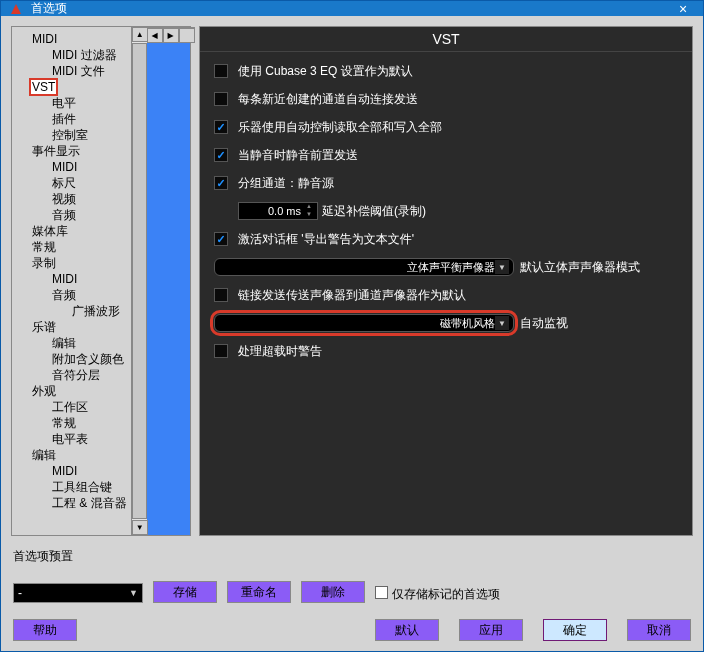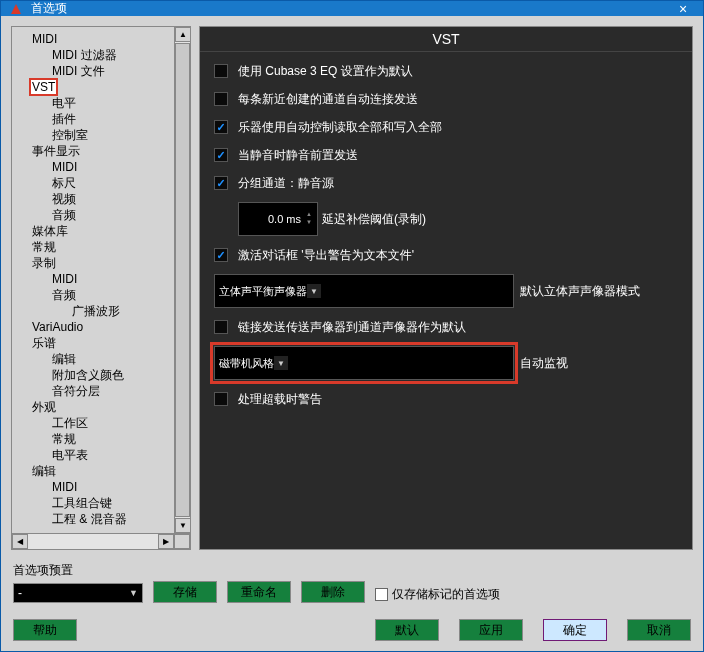--- a/index.html
+++ b/index.html
@@ -3,49 +3,49 @@
 <meta charset="utf-8">
 <style>
   * { box-sizing: border-box; margin: 0; padding: 0; font-family: "Microsoft YaHei", Arial, sans-serif; }
   body { background: #fff; width: 704px; height: 652px; overflow: hidden; }
   .window { width: 704px; height: 652px; border: 1px solid #0a5aa8; display: flex; flex-direction: column; background: #d4d4d4; }
   .titlebar { height: 15px; background: #1979ca; display: flex; align-items: center; color: #fff; font-size: 12px; }
   .titlebar .icon { width: 18px; height: 18px; margin: 0 6px; display:flex; align-items:center; justify-content:center; }
   .titlebar .title { flex: 1; }
   .titlebar .close { width: 40px; text-align: center; font-size: 14px; }
   .body { flex: 1; display: flex; padding: 10px 10px 4px 10px; gap: 8px; min-height:0; }
-  .tree-panel { width: 180px; background: #3b82f6; border: 1px solid #888; display:flex; flex-direction:column; }
+  .tree-panel { width: 180px; background: #3b82f6; border: 1px solid #888; display:flex; flex-direction:row; }
   .tree-inner { flex:1; overflow: hidden; background:#d4d4d4; position:relative; }
   .tree { padding: 4px 2px 4px 4px; font-size: 12px; color:#000; }
   .tree-item { padding: 0 0 0 0; line-height: 16px; white-space: nowrap; position:relative; cursor:pointer;}
   .tree-item .lbl { padding: 0 2px; display:inline-block; }
   .tree-item.selected .lbl { background: #fff; outline: 2px solid #d83a2a; outline-offset: -1px; }
   .scroll-h { height:16px; background:#e4e4e4; border-top:1px solid #888; display:flex;}
   .scroll-h .btn, .scroll-v .btn { width:16px; height:15px; background:#d4d4d4; border:1px solid #888; font-size:8px; display:flex; align-items:center; justify-content:center;}
   .scroll-h .track {flex:1;}
   .scroll-v { width:16px; background:#e4e4e4; border-left:1px solid #888; display:flex; flex-direction:column;}
   .right-panel { flex: 1; border: 1px solid #888; background: #2a2a2a; display:flex; flex-direction:column; }
   .right-header { text-align:center; color:#fff; font-size:14px; padding:4px 0; background:#2a2a2a; border-bottom:1px solid #444;}
   .options { flex:1; padding: 10px 14px; font-size:12px; color:#fff; overflow:hidden;}
   .opt-row { display:flex; align-items:center; margin-bottom:10px; min-height:18px;}
   .cb { width:14px; height:14px; border:1px solid #555; background:#0a0a0a; margin-right:10px; flex-shrink:0; display:flex; align-items:center; justify-content:center;}
   .cb.checked::after { content:"✓"; color:#1e90ff; font-size:11px; line-height:1; font-weight:bold;}
-  .field { background:#000; border:1px solid #555; height:34px; color:#fff; font-size:11px; padding: 1px 4px; display:flex; align-items:center;}
+  .field { background:#000; border:1px solid #555; height:18px; color:#fff; font-size:11px; padding: 1px 4px; display:flex; align-items:center;}
   .num-field { width:80px; justify-content:flex-end; margin-right:4px; position:relative;}
   .num-field .spin { width:8px; height:16px; margin-left:4px; display:flex; flex-direction:column;}
   .num-field .spin div {flex:1; font-size:6px; color:#888; line-height:1; text-align:center;}
-  .dd { width:300px; justify-content:flex-start; margin-right:6px;}
+  .dd { width:300px; justify-content:flex-end; margin-right:6px;border-radius:6px;}
   .dd.wide-hl { width:300px; outline: 3px solid #d83a2a; outline-offset: 1px;}
   .dd-arrow { width:14px; height:14px; background:#222; display:flex; align-items:center; justify-content:center; font-size:8px; color:#ccc;}
   .row-highlighted { padding:2px; margin:-2px; margin-bottom:8px;}
   .bottom-area { padding: 8px 12px 2px 12px; background:#d4d4d4; }
   .preset-row { display:flex; align-items:flex-end; gap:10px; margin-bottom:10px;}
-  .preset-label { font-size:12px; display:block; margin-bottom:2px;}
+  .preset-label { font-size:12px; display:block; margin-bottom:16px;}
   .preset-select { width:130px; height:20px; background:#000; color:#fff; font-size:12px; border:1px solid #888; padding:1px 4px; display:flex; justify-content:space-between; align-items:center;}
-  .btn-std { height:22px; min-width:64px; padding:0 10px; background:#15803d; border:1px solid #888; font-size:12px; cursor:pointer; display:flex; align-items:center; justify-content:center;}
+  .btn-std { height:22px; min-width:64px; padding:0 10px; background:#8b5cf6; border:1px solid #888; font-size:12px; cursor:pointer; display:flex; align-items:center; justify-content:center;}
   .cb-light { width:13px; height:13px; border:1px solid #666; background:#fff; margin-right:4px;}
   .footer { display:flex; padding: 4px 12px 10px 12px; background:#d4d4d4; justify-content:space-between;}
   .footer .right { display:flex; gap:20px;}
   .btn-primary { background:#cde8ff; border:1px solid #701a75;}
   .indent-1 { padding-left: 14px;}
   .indent-2 { padding-left: 34px;}
   .indent-3 { padding-left: 54px;}
 </style>
 </head>
 <body>
@@ -75,21 +75,20 @@
             <div class="tree-item indent-2"><span class="lbl">MIDI</span></div>
             <div class="tree-item indent-2"><span class="lbl">标尺</span></div>
             <div class="tree-item indent-2"><span class="lbl">视频</span></div>
             <div class="tree-item indent-2"><span class="lbl">音频</span></div>
             <div class="tree-item indent-1"><span class="lbl">媒体库</span></div>
             <div class="tree-item indent-1"><span class="lbl">常规</span></div>
             <div class="tree-item indent-1"><span class="lbl">录制</span></div>
             <div class="tree-item indent-2"><span class="lbl">MIDI</span></div>
             <div class="tree-item indent-2"><span class="lbl">音频</span></div>
             <div class="tree-item indent-3"><span class="lbl">广播波形</span></div>
-            <div class="tree-item indent-1"><span class="lbl">VariAudio</span></div>
             <div class="tree-item indent-1"><span class="lbl">乐谱</span></div>
             <div class="tree-item indent-2"><span class="lbl">编辑</span></div>
             <div class="tree-item indent-2"><span class="lbl">附加含义颜色</span></div>
             <div class="tree-item indent-2"><span class="lbl">音符分层</span></div>
             <div class="tree-item indent-1"><span class="lbl">外观</span></div>
             <div class="tree-item indent-2"><span class="lbl">工作区</span></div>
             <div class="tree-item indent-2"><span class="lbl">常规</span></div>
             <div class="tree-item indent-2"><span class="lbl">电平表</span></div>
             <div class="tree-item indent-1"><span class="lbl">编辑</span></div>
             <div class="tree-item indent-2"><span class="lbl">MIDI</span></div>
@@ -185,21 +184,21 @@
       </div>
       <div class="btn-std">
           <span>存储</span>
         </div>
       <div class="btn-std">
           <span>重命名</span>
         </div>
       <div class="btn-std">
           <span>删除</span>
         </div>
-      <div style="display:flex; align-items:center;">
+      <div style="display:flex; align-items:flex-start;">
         <div class="cb-light"></div>
         <span style="font-size:12px;">仅存储标记的首选项</span>
       </div>
     </div>
   </div>
 
   <div class="footer">
     <div class="btn-std">
         <span>帮助</span>
       </div>

